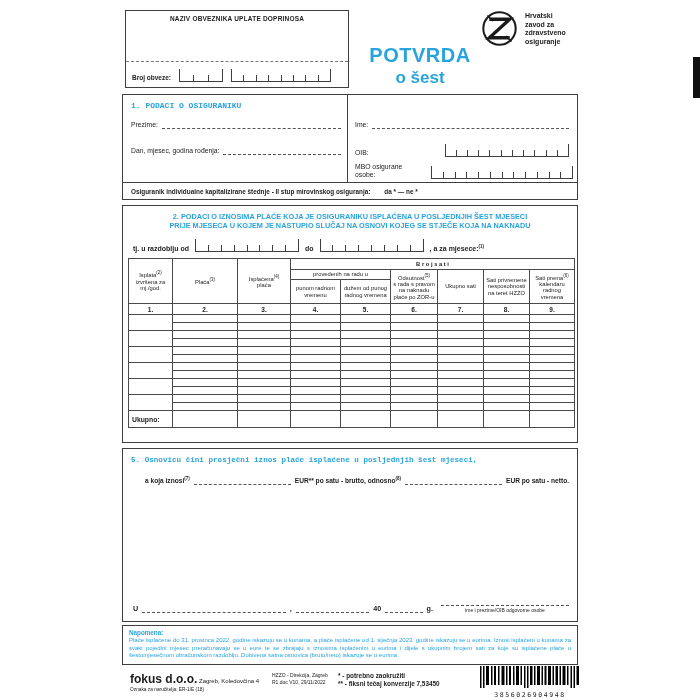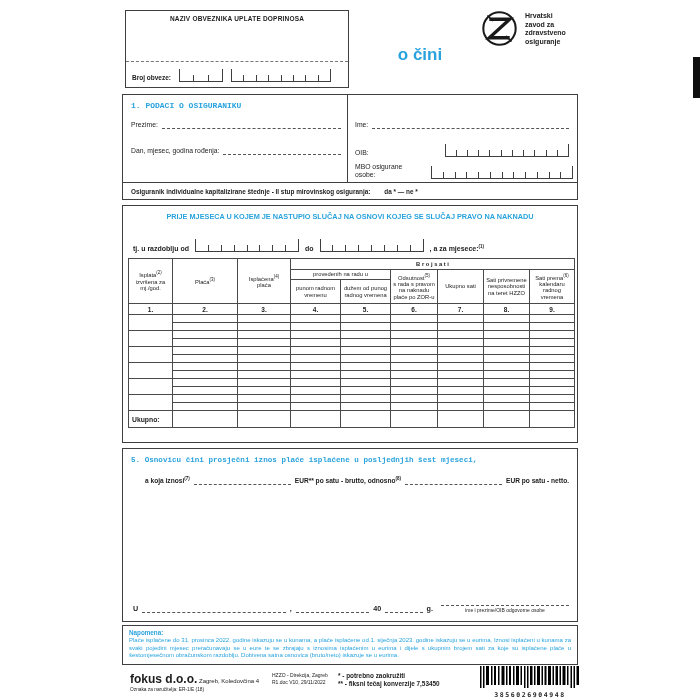--- a/index.html
+++ b/index.html
@@ -74,21 +74,21 @@
   .napomena .txt { font-size:6px; line-height:7.6px; text-align:justify; margin-top:1px; }
 
   
   .footer { position:absolute; left:0; top:670px; width:700px; height:28px; }
   .f-print { position:absolute; left:130px; top:2px; }
   .f-print .l1 { font-size:6px; }
   .f-print .l1 b { font-size:12px; }
   .f-print .l2 { font-size:4.8px; margin-top:1px; }
   .f-org { position:absolute; left:272px; top:2px; font-size:5px; line-height:6.5px; }
   .f-notes { position:absolute; left:338px; top:2px; font-size:6.4px; line-height:8px; font-weight:bold; }
-  .barcode { position:absolute; left:478px; top:-4px; width:104px; text-align:center;font-weight:bold; }
+  .barcode { position:absolute; left:478px; top:-4px; width:104px; text-align:center; }
   .barcode-digits { font-family:"DejaVu Sans Mono", monospace; font-size:6.5px; letter-spacing:1.6px; margin-top:-1px; }
 </style>
 </head>
 <body>
 
 <div class="page">
 
   <div class="box obveznik-box">
     <div class="obveznik-title">NAZIV OBVEZNIKA UPLATE DOPRINOSA</div>
     <div class="obveznik-divider"></div>
@@ -122,21 +122,22 @@
     </span>
     <div class="logo-text">
       <div>Hrvatski</div>
       <div>zavod za</div>
       <div>zdravstveno</div>
       <div>osiguranje</div>
     </div>
   </div>
 
   <div class="doc-title accent">
-    <div class="t2">o čini</div>
+    <div class="t1">POTVRDA</div>
+    <div class="t2">o šest</div>
   </div>
 
   <div class="edge-mark"></div>
 
   <div class="box sec1">
     <div class="sec-title accent">1. PODACI O OSIGURANIKU</div>
     <div class="sec1-divider-v"></div>
 
     <div class="field-row" style="left:8px; top:26px; width:210px;">
       <span class="lbl">Prezime:</span>
@@ -186,21 +187,22 @@
     </div>
 
     <div class="stednja">
       <span>Osiguranik individualne kapitalizirane štednje - II stup mirovinskog osiguranja:</span>
       <span>da *  —  ne *</span>
     </div>
   </div>
 
   <div class="box sec2">
     <div class="sec2-heading accent">
-      <div>PRIJE MJESECA U KOJEM JE NASTUPIO SLUČAJ NA OSNOVI KOJEG SE SLUČAJ PRAVO NA NAKNADU</div>
+      <div>2. PODACI O IZNOSIMA PLAĆE KOJA JE OSIGURANIKU ISPLAĆENA U POSLJEDNJIH ŠEST MJESECI</div>
+      <div>PRIJE MJESECA U KOJEM JE NASTUPIO SLUČAJ NA OSNOVI KOJEG SE STJEČE KOJA NA NAKNADU</div>
     </div>
 
     <div class="razdoblje">
       <span>tj. u razdoblju od</span>
       <div class="comb">
           <span class="comb-cell"></span>
           <span class="comb-cell"></span>
           <span class="comb-cell"></span>
           <span class="comb-cell"></span>
           <span class="comb-cell"></span>

